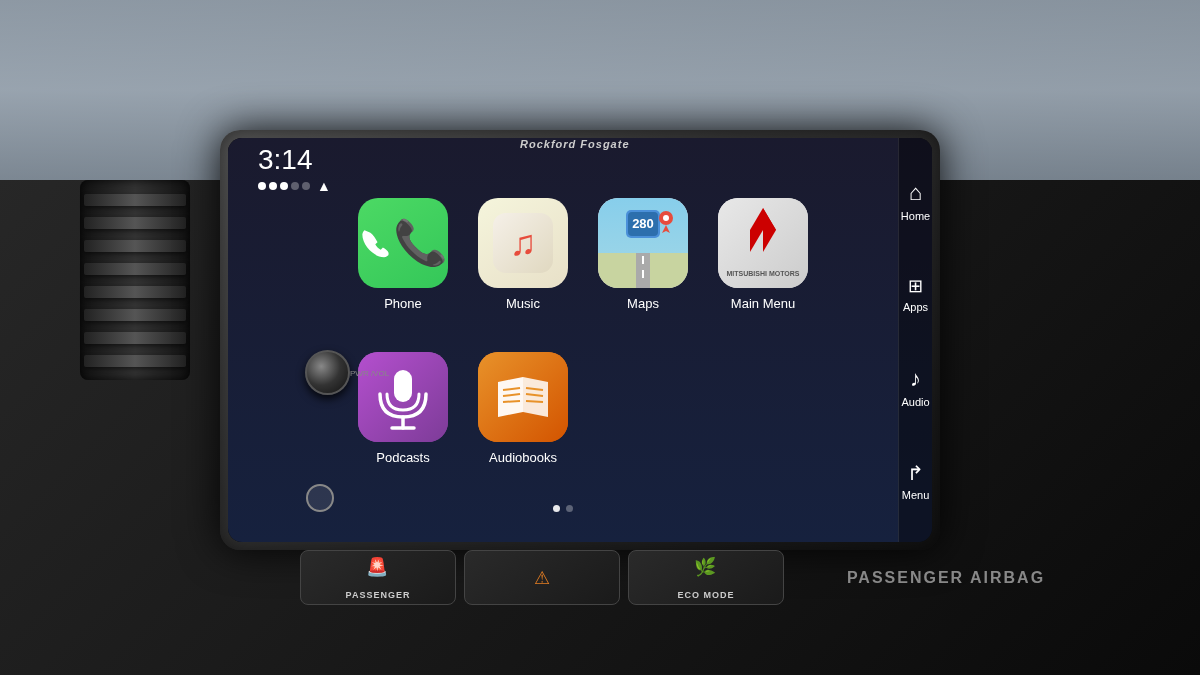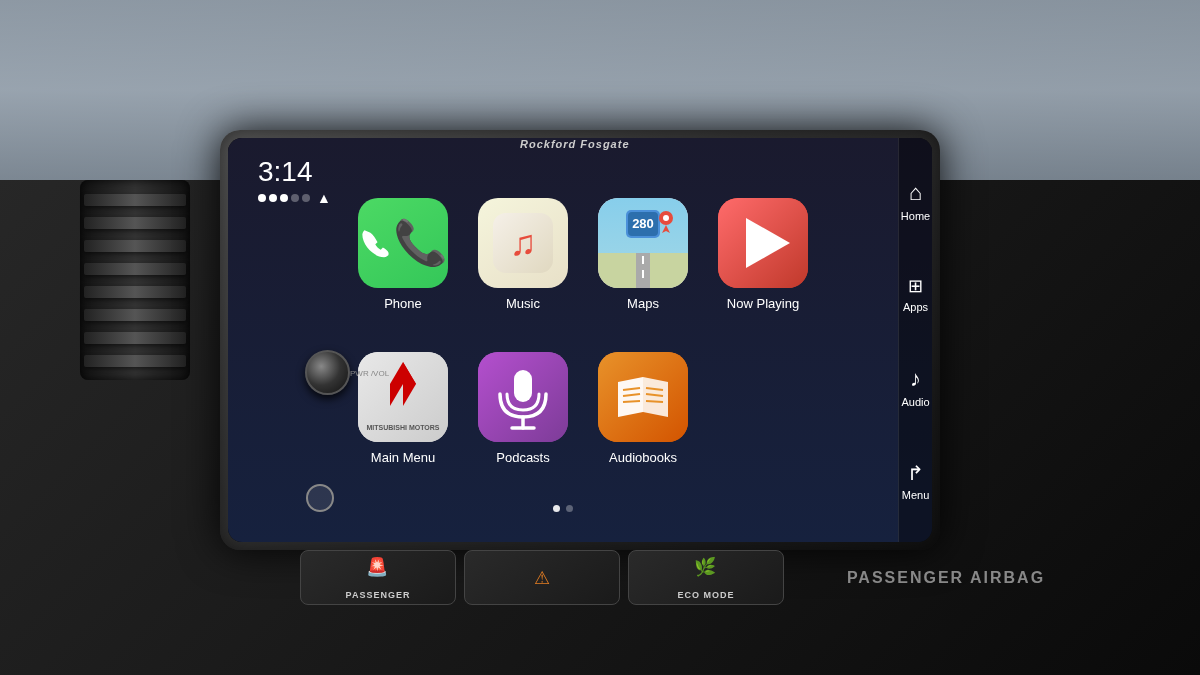--- a/index.html
+++ b/index.html
@@ -101,21 +101,21 @@
       padding: 20px 30px;
       display: flex;
       flex-direction: column;
       justify-content: center;
       align-items: center;
     }
 
     
     .status-area {
       position: absolute;
-      top: 20px;
+      top: 8px;
       left: 30px;
       color: #fff;
     }
     .time {
       font-size: 28px;
       font-weight: 300;
       color: #fff;
       line-height: 1;
     }
     .signal-dots {
@@ -451,36 +451,20 @@
 
                   <circle cx="68" cy="20" r="7" fill="#e74c3c"></circle>
                   <path d="M68 27 L64 35 L68 33 L72 35 Z" fill="#e74c3c"></path>
                   <circle cx="68" cy="20" r="3" fill="white"></circle>
                 </svg>
               </div>
               <span class="app-label">Maps</span>
             </div>
 
 
-            <div class="app-item">
-              <div class="app-icon icon-nowplaying">
-                <svg width="90" height="90" viewBox="0 0 90 90">
-                  <defs>
-                    <linearGradient id="npGrad" x1="0%" y1="0%" x2="100%" y2="100%">
-                      <stop offset="0%" style="stop-color:#ff6b6b"></stop>
-                      <stop offset="100%" style="stop-color:#c0392b"></stop>
-                    </linearGradient>
-                  </defs>
-                  <rect width="90" height="90" fill="url(#npGrad)"></rect>
-
-                  <polygon points="28,20 28,70 72,45" fill="white"></polygon>
-                </svg>
-              </div>
-              <span class="app-label">Now Playing</span>
-            </div>
 
             <div class="app-item">
               <div class="app-icon icon-mainmenu">
                 <svg width="90" height="90" viewBox="0 0 90 90">
                   <defs>
                     <linearGradient id="mmGrad" x1="0%" y1="0%" x2="100%" y2="100%">
                       <stop offset="0%" style="stop-color:#e8e8e8"></stop>
                       <stop offset="100%" style="stop-color:#cccccc"></stop>
                     </linearGradient>
                   </defs>

